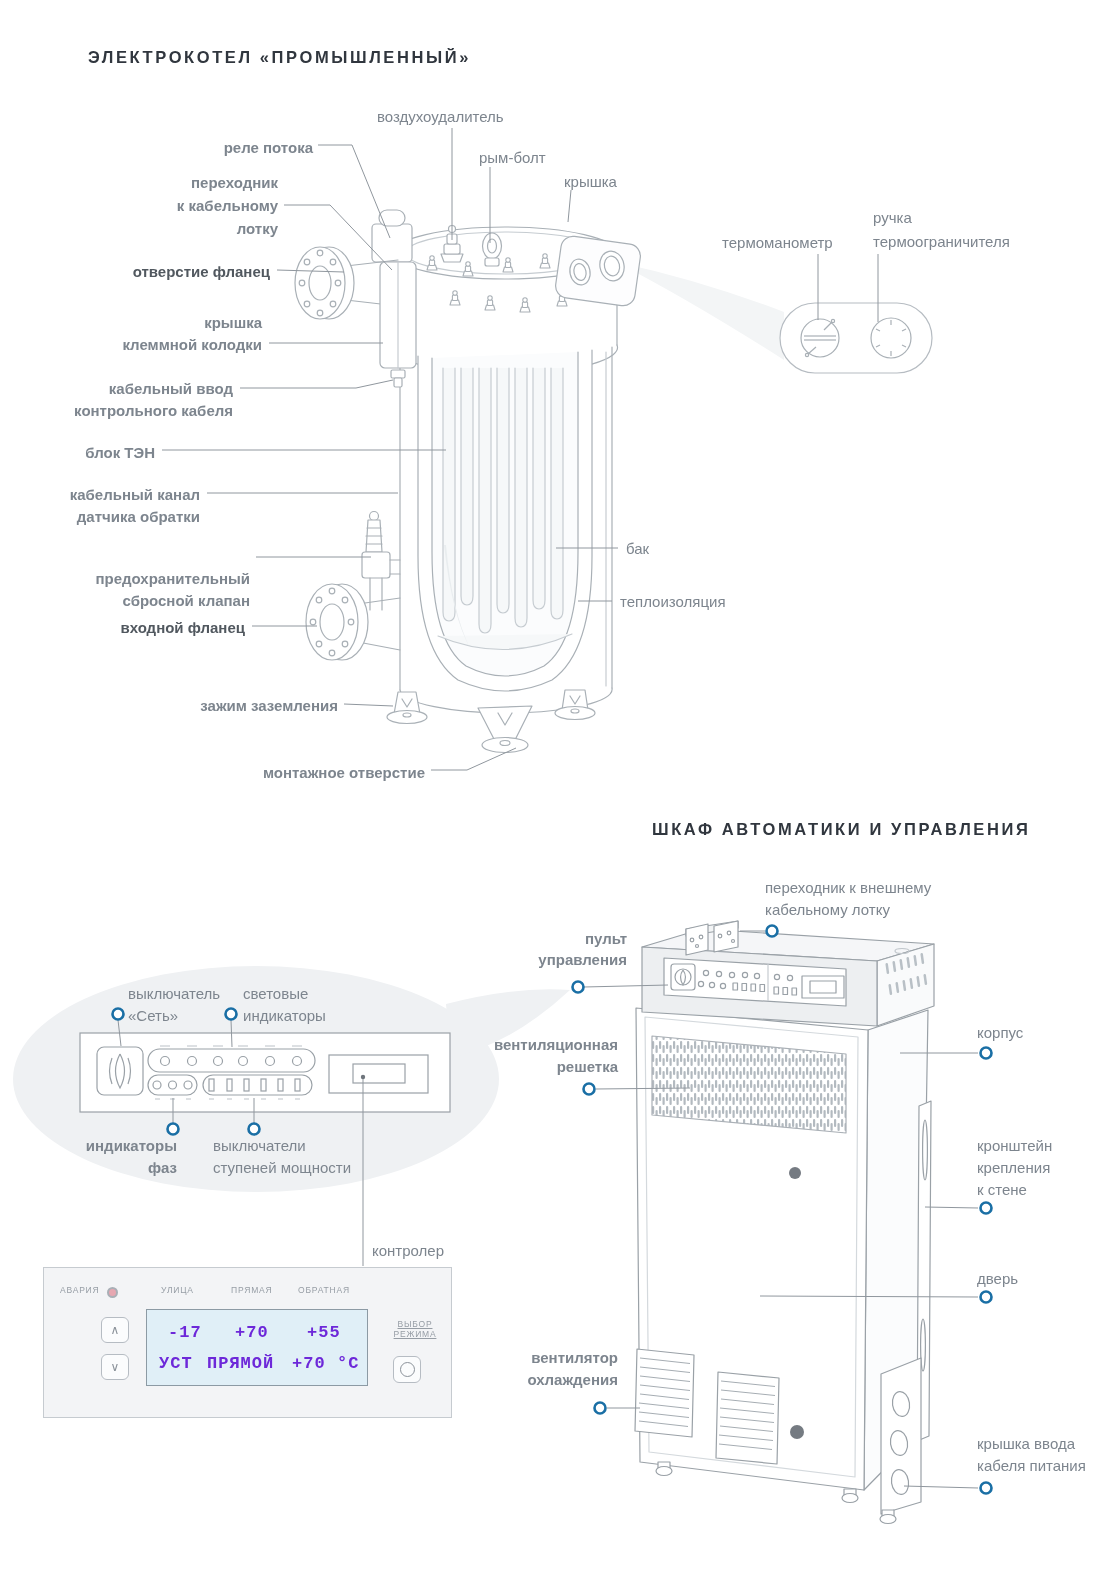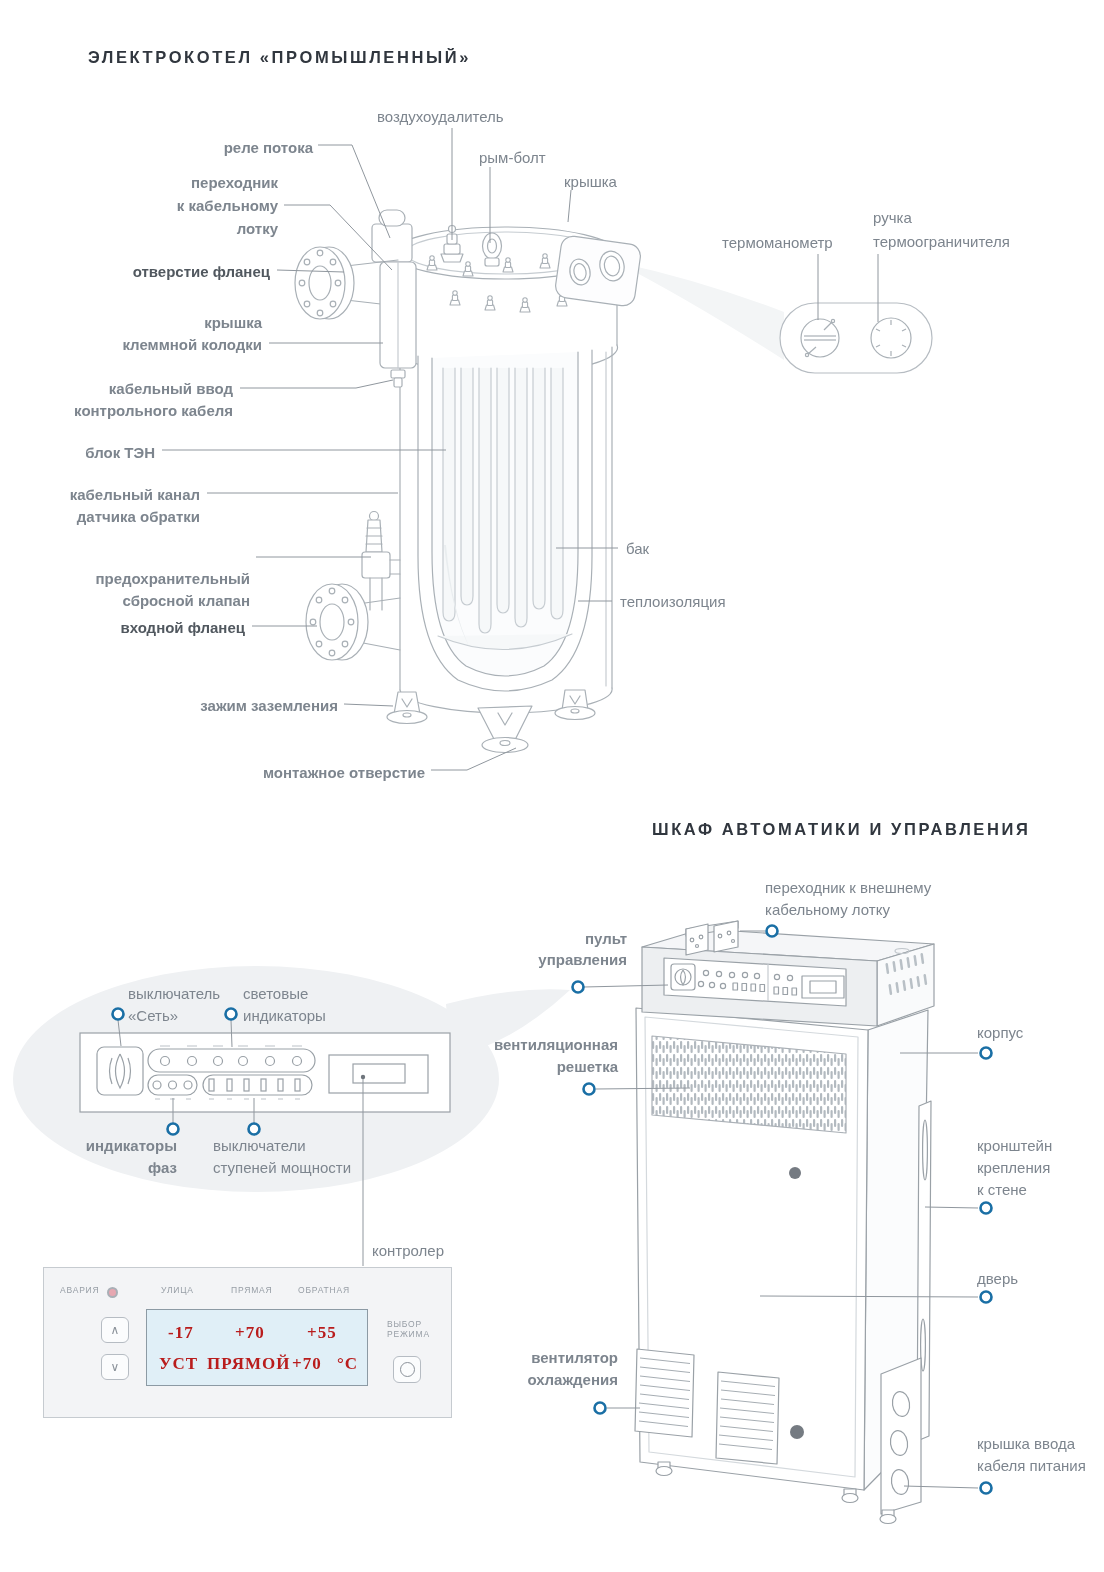--- a/index.html
+++ b/index.html
@@ -12,22 +12,22 @@
   .lbl.bold{font-weight:700;color:#51585f;}
   
   #controller{position:absolute;left:43px;top:1267px;width:409px;height:151px;background:#f3f4f6;
               border:1px solid #c6cbd0;box-sizing:border-box;}
   .ctl-small{position:absolute;font-size:8.5px;letter-spacing:.8px;color:#969da5;white-space:nowrap;}
   .led{position:absolute;width:11px;height:11px;border-radius:50%;
        border:2px solid #a9afb6;box-sizing:border-box;}
   .btn{position:absolute;width:28px;height:26px;border:1.5px solid #b6bcc3;border-radius:6px;
        background:#fbfcfd;color:#8b929a;font-size:12px;display:flex;align-items:center;justify-content:center;box-sizing:border-box;}
   #lcd{position:absolute;left:102px;top:41px;width:222px;height:77px;border:1.5px solid #8c9aa4;box-sizing:border-box;}
-  .lcdv{position:absolute;font-family:Liberation Serif, serif;font-weight:700;font-size:17px;
-        letter-spacing:1px;color:#b91c1c;white-space:nowrap;}
+  .lcdv{position:absolute;font-family:Liberation Mono, monospace;font-weight:700;font-size:17px;
+        letter-spacing:1px;color:#6d28d9;white-space:nowrap;}
   #mode-circle{display:inline-block;width:13px;height:13px;border:1.5px solid #8b929a;border-radius:50%;}
 </style>
 </head>
 <body>
 
 <div id="canvas">
 
 <svg id="art" width="1104" height="1572" viewBox="0 0 1104 1572">
   <defs>
     <g id="bolt" stroke="#a9b0b6" fill="#ffffff" stroke-width="1.1">
@@ -572,21 +572,21 @@
   <div id="lcd" style="background:#e0eff7;">
     <span class="lcdv" style="left:21px;top:13px;">-17</span>
     <span class="lcdv" style="left:88px;top:13px;">+70</span>
     <span class="lcdv" style="left:160px;top:13px;">+55</span>
     <span class="lcdv" style="left:12px;top:44px;">УСТ</span>
     <span class="lcdv" style="left:60px;top:44px;">ПРЯМОЙ</span>
     <span class="lcdv" style="left:145px;top:44px;">+70</span>
     <span class="lcdv" style="left:190px;top:44px;">°C</span>
   </div>
 
-  <div class="ctl-small" style="left:343px;top:51px;width:56px;">
+  <div class="ctl-small" style="left:343px;top:51px;width:56px;text-align:center;text-decoration:underline;">
     <div>ВЫБОР</div>
     <div>РЕЖИМА</div>
   </div>
   <div class="btn" style="left:349px;top:88px;width:28px;height:27px;">
     <span id="mode-circle"></span>
   </div>
 </div>
 
 </div>
 

